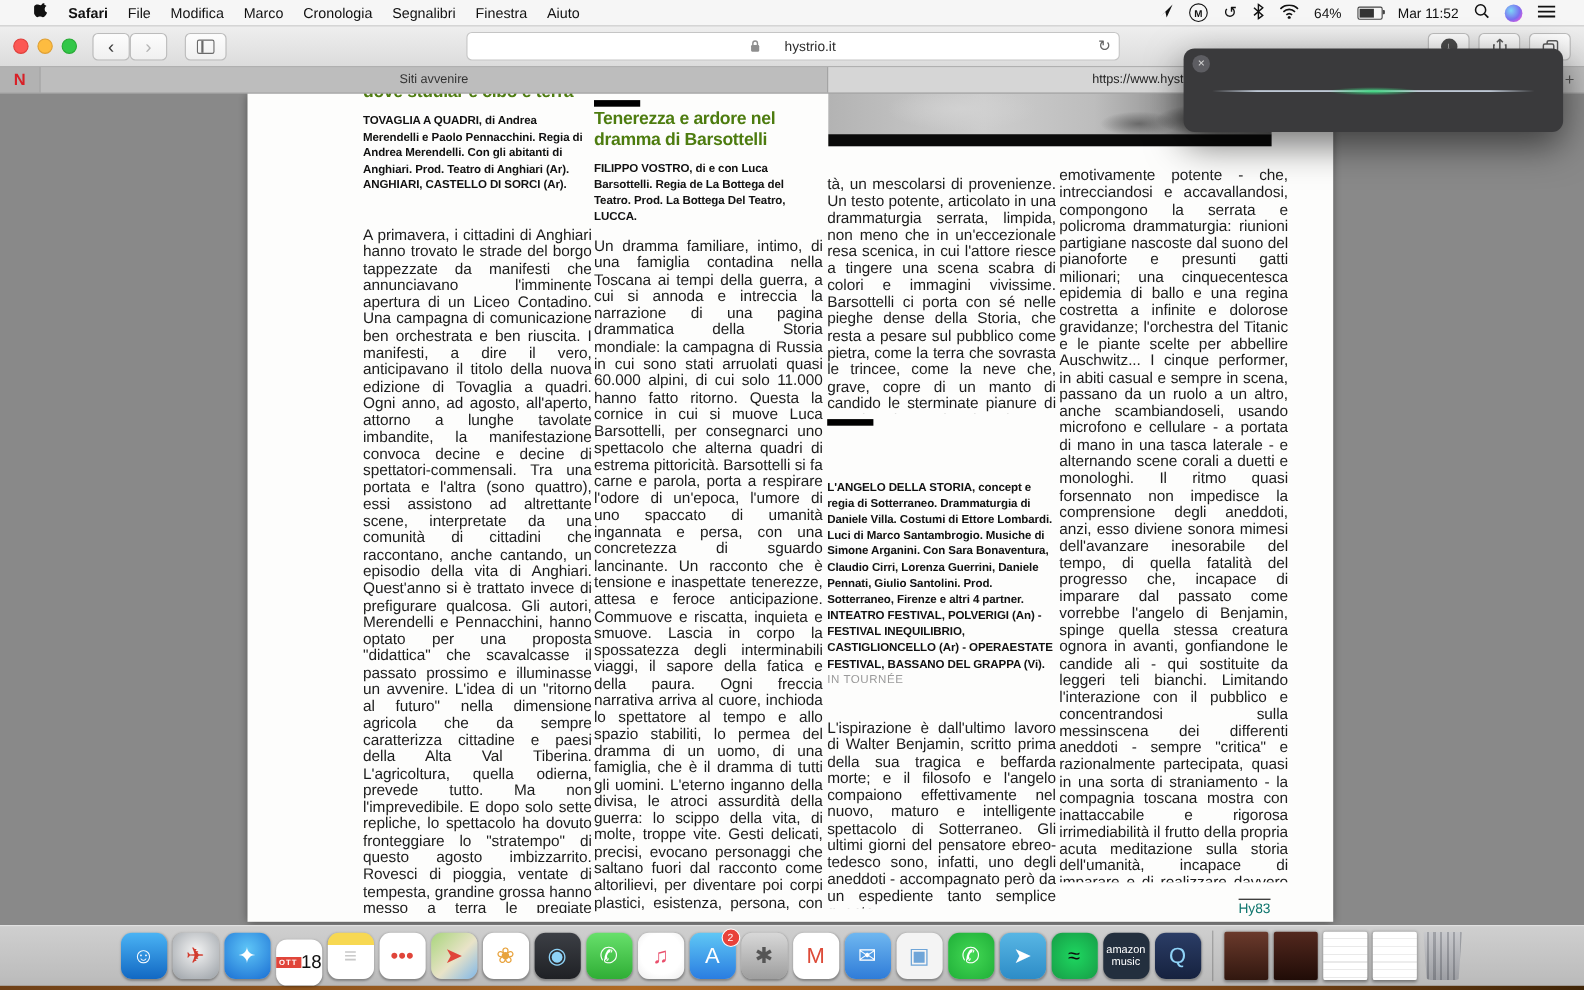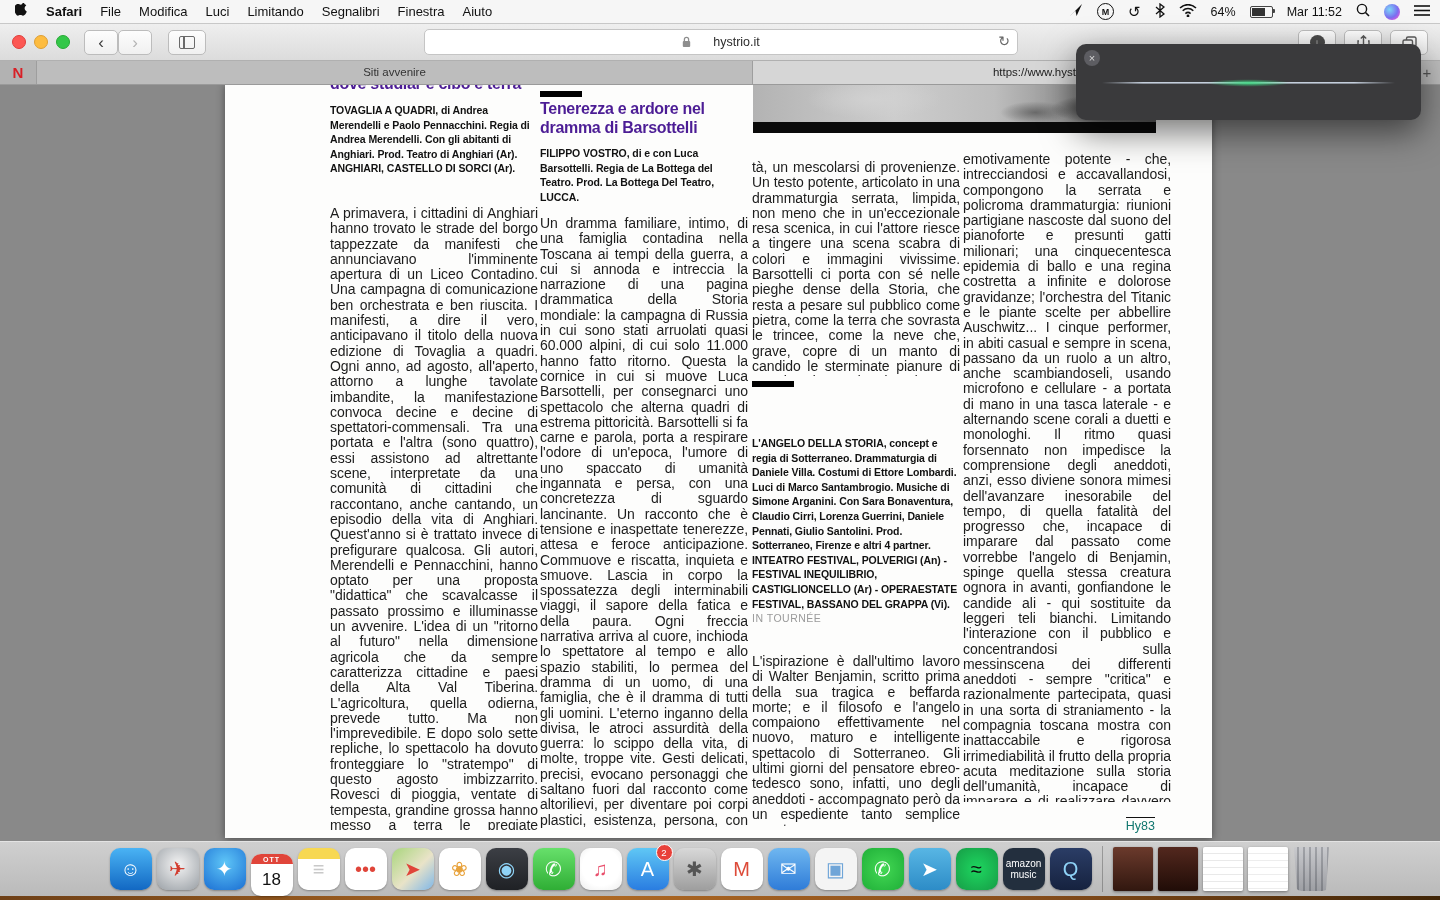--- a/index.html
+++ b/index.html
@@ -1,20 +1,20 @@
 <!DOCTYPE html>
 <html><head>
 <meta charset="utf-8">
 <style>
   html,body{margin:0;padding:0;}
   body{width:1440px;height:900px;position:relative;overflow:hidden;background:#8a8a8a;
        font-family:"Liberation Sans",sans-serif;-webkit-font-smoothing:antialiased;}
   
   .menubar{position:absolute;top:0;left:0;right:0;height:23px;background:#f6f6f6;
-           border-bottom:1px solid #c8c8c8;display:flex;align-items:center;padding:0 6px;
+           border-bottom:1px solid #c8c8c8;display:flex;align-items:center;padding:0 22px;
            font-size:13px;color:#111;z-index:40;}
   .menubar .mi{padding:0 9px;white-space:nowrap;}
   .menubar .app{font-weight:700;}
   .mb-right{margin-left:auto;display:flex;align-items:center;gap:14px;padding-right:4px;}
   .mb-right .txt{font-size:12.5px;}
   .mcircle{width:15px;height:15px;border:1.6px solid #111;border-radius:50%;display:flex;
            align-items:center;justify-content:center;font-size:9px;font-weight:700;}
   .tmich{font-size:15px;line-height:15px;}
   .battery{position:relative;width:21px;height:10px;border:1px solid #444;border-radius:2px;display:inline-block;}
   .battery .fill{position:absolute;left:1px;top:1px;bottom:1px;width:62%;background:#333;}
@@ -51,21 +51,21 @@
   .tab.t2{flex:1.04;background:#bdbdbd;}
   .tab.t3{flex:0.96;background:#d6d6d6;color:#222;}
   .newtab{width:26px;display:flex;align-items:center;justify-content:center;background:#bdbdbd;
           color:#555;font-size:15px;}
   
   .content{position:absolute;top:84px;left:0;right:0;bottom:58px;background:#898989;}
   .page{position:absolute;left:225px;top:0;width:987px;height:754px;background:#fdfdfc;
         box-shadow:0 1px 8px rgba(0,0,0,0.45);overflow:hidden;}
   .rule{position:absolute;width:42px;height:6px;background:#000;}
   .a-title{position:absolute;width:212px;font-weight:700;font-size:16px;line-height:18.5px;
-           letter-spacing:-0.3px;color:#4c1d95;}
+           letter-spacing:-0.3px;color:#4d7c0f;}
   .credits{position:absolute;width:208px;font-weight:700;font-size:10.5px;line-height:14.6px;
            color:#111;letter-spacing:-0.1px;}
   .bodytxt{position:absolute;width:208px;font-size:14px;line-height:15.3px;text-align:justify;
            color:#1c1c1c;letter-spacing:-0.05px;overflow:hidden;}
   .inline-sig{font-style:italic;}
   .sig{display:block;font-style:italic;text-align:left;}
   .tournee{color:#9a9a9a;font-weight:400;letter-spacing:0.5px;}
   .photo{position:absolute;left:528px;top:0;width:403px;height:38px;
          background:
            radial-gradient(ellipse 70px 20px at 86% 65%, rgba(40,40,40,0.85), rgba(40,40,40,0) 70%),
@@ -91,21 +91,21 @@
   
   .desktop-strip{position:absolute;left:0;right:0;bottom:0;height:4px;
                  background:linear-gradient(90deg,#6e4017,#b06a24 40%,#8a4f1c 70%,#402507);}
   .dock{position:absolute;left:0;right:0;bottom:4px;height:54px;
         background:linear-gradient(rgba(213,213,213,0.92),rgba(190,190,190,0.92));
         border-top:1px solid rgba(255,255,255,0.6);display:flex;align-items:center;
         justify-content:center;gap:5px;z-index:50;}
   .dock-item{width:42px;height:42px;border-radius:10px;position:relative;display:flex;
              align-items:center;justify-content:center;box-shadow:0 1px 2px rgba(0,0,0,0.3);}
   .dock-item .glyph{font-size:20px;line-height:1;}
-  .dock-item.calendar{background:#fff;flex-direction:column;overflow:hidden;margin-top:12px;}
+  .dock-item.calendar{background:#fff;flex-direction:row;overflow:hidden;margin-top:12px;}
   .cal-month{background:#e0453a;color:#fff;font-size:7px;font-weight:700;width:100%;
              text-align:center;padding:2px 0 1px;letter-spacing:1px;}
   .cal-day{font-size:17px;color:#111;flex:1;display:flex;align-items:center;}
   .dock-item.textlines{flex-direction:column;line-height:1;gap:1px;}
   .dock-item.textlines span{font-size:10px;}
   .badge{position:absolute;top:-4px;right:-4px;width:15px;height:15px;border-radius:50%;
          background:#e8413a;color:#fff;font-size:9.5px;display:flex;align-items:center;
          justify-content:center;border:1px solid #fff;}
   .dock-sep{width:1px;height:46px;background:rgba(0,0,0,0.25);margin:0 5px;}
   .dock-thumb{width:40px;height:44px;border-radius:2px;box-shadow:0 1px 3px rgba(0,0,0,0.4);}
@@ -119,22 +119,22 @@
 
 <div class="menubar">
   <span class="mi">
     <svg width="13" height="15" viewBox="0 0 13 15">
         <path fill="#111" d="M9.3 0c.1 1-.3 1.9-.9 2.6-.6.7-1.6 1.2-2.5 1.1-.1-.9.4-1.9 1-2.5C7.5.5 8.5.1 9.3 0zM12 11c-.4 1-.6 1.4-1.2 2.2-.8 1.2-1.9 2.3-3.2 2.3-1.2 0-1.5-.7-3-.7s-1.9.7-3 .7C.9 15.5-.2 14.3-1 13.1c-2.1-3.2-2.3-7 -1-9 .9-1.4 2.3-2.2 3.6-2.2 1.3 0 2.2.7 3.3.7 1.1 0 1.7-.7 3.3-.7 1.2 0 2.4.6 3.3 1.7-2.9 1.6-2.4 5.7.5 6.9z" transform="translate(1.5 -0.5) scale(0.85)"></path>
       </svg>
   </span>
   <span class="mi app">Safari</span>
   <span class="mi">File</span>
   <span class="mi">Modifica</span>
-  <span class="mi">Luci</span>
-  <span class="mi">Limitando</span>
+  <span class="mi">Marco</span>
+  <span class="mi">Cronologia</span>
   <span class="mi">Segnalibri</span>
   <span class="mi">Finestra</span>
   <span class="mi">Aiuto</span>
 
   <div class="mb-right">
     <span>
       <svg width="14" height="14" viewBox="0 0 14 14">
           <path fill="#111" d="M1 13 L13 1 L7.6 13 L6.4 7.6 Z"></path>
         </svg>
     </span>

